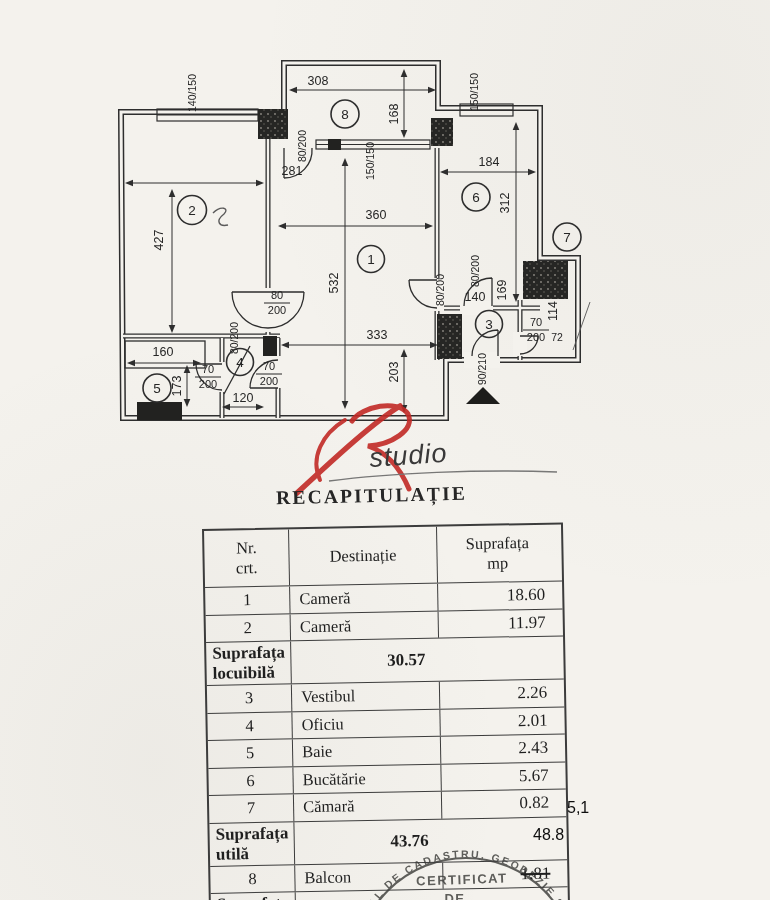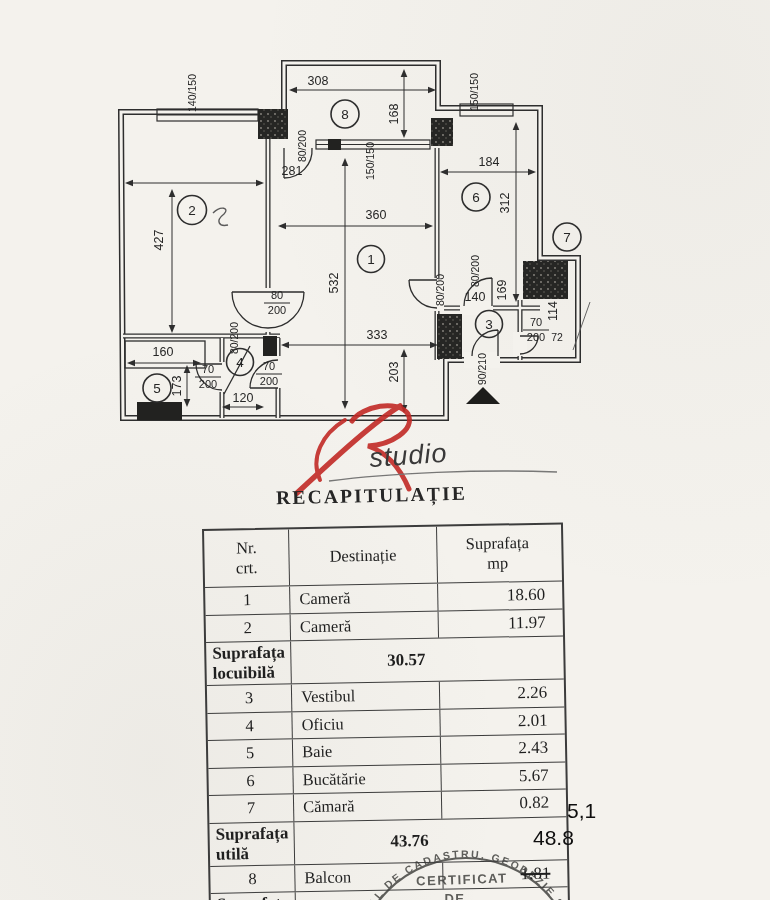--- a/index.html
+++ b/index.html
@@ -43,21 +43,21 @@
   .cnr{justify-content:center;text-align:center;}
   .cdest{padding-left:9px;}
   .cmp{justify-content:flex-end;padding-right:13px;font-size:17px;}
   .sub .clabel{font-weight:700;padding-left:6px;font-size:17px;grid-column:span 1;}
   .sub .cmp{font-weight:700;}
   .span2{grid-column:1 / span 2;}
   .struck{text-decoration:line-through;text-decoration-thickness:1.5px;}
 
   .annot{
     position:absolute;color:#0e0e0e;font-family:"Liberation Sans",sans-serif;
-    font-size:21px;font-weight:500;
+    font-size:16px;font-weight:500;
   }
 </style>
 </head>
 <body>
 
 <div class="page">
 
 <svg width="770" height="900" viewBox="0 0 770 900">
   <defs>
     <marker id="arw" markerWidth="9" markerHeight="9" refX="4.5" refY="4.5" orient="auto-start-reverse">

